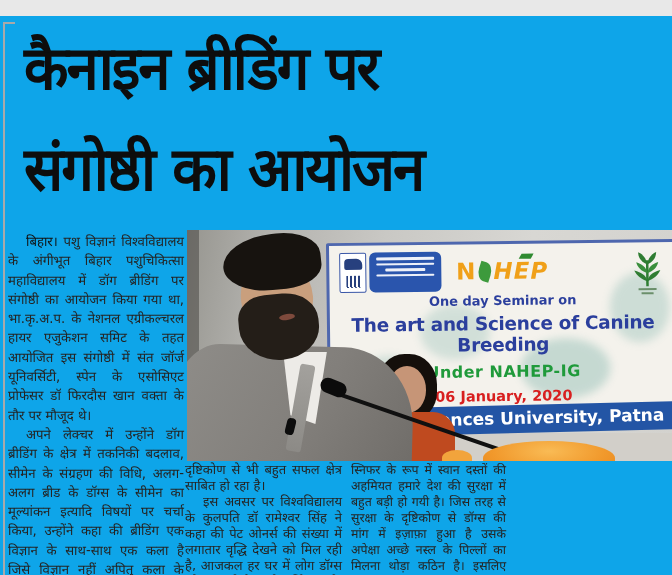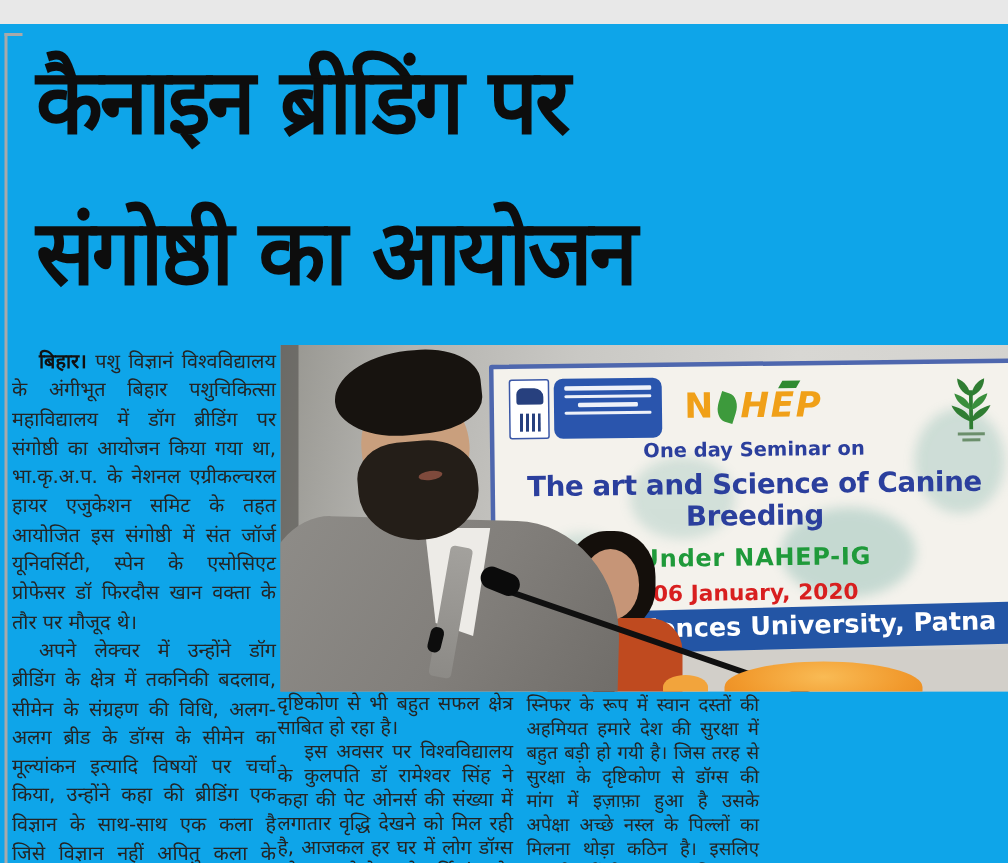--- a/index.html
+++ b/index.html
@@ -23,21 +23,21 @@
   .headline .hl-line { display:block; }
 
   .body-col {
     position:absolute; text-align:justify; color:#242424;
   }
   .col1 { left:8px;  top:216px; width:176px; height:352px; font-size:13.2px; line-height:19.3px; }
   .col2 { left:185px; top:446px; width:157px; height:124px; font-size:13px; line-height:16px; }
   .col3 { left:351px; top:446px; width:155px; height:124px; font-size:12.4px; line-height:16px; }
   .col4 { left:512px; top:446px; width:157px; height:124px; font-size:12.4px; line-height:16px; }
   .body-col p.indent { text-indent:18px; }
-  .dateline { font-weight:bold; color:#111; }
+  .dateline { font-weight:normal; color:#111; }
 
   
   .photo {
     position:absolute; left:187px; top:214px; width:485px; height:231px;
     background:linear-gradient(100deg,#96958f 0%,#b3b2ae 16%,#c9c8c4 38%,#d8d7d3 66%,#d3d2ce 100%);
     overflow:hidden;
   }
   .wall-shade { position:absolute; left:0; top:0; width:12px; height:231px; background:rgba(72,71,68,.55); }
 
   .banner {

